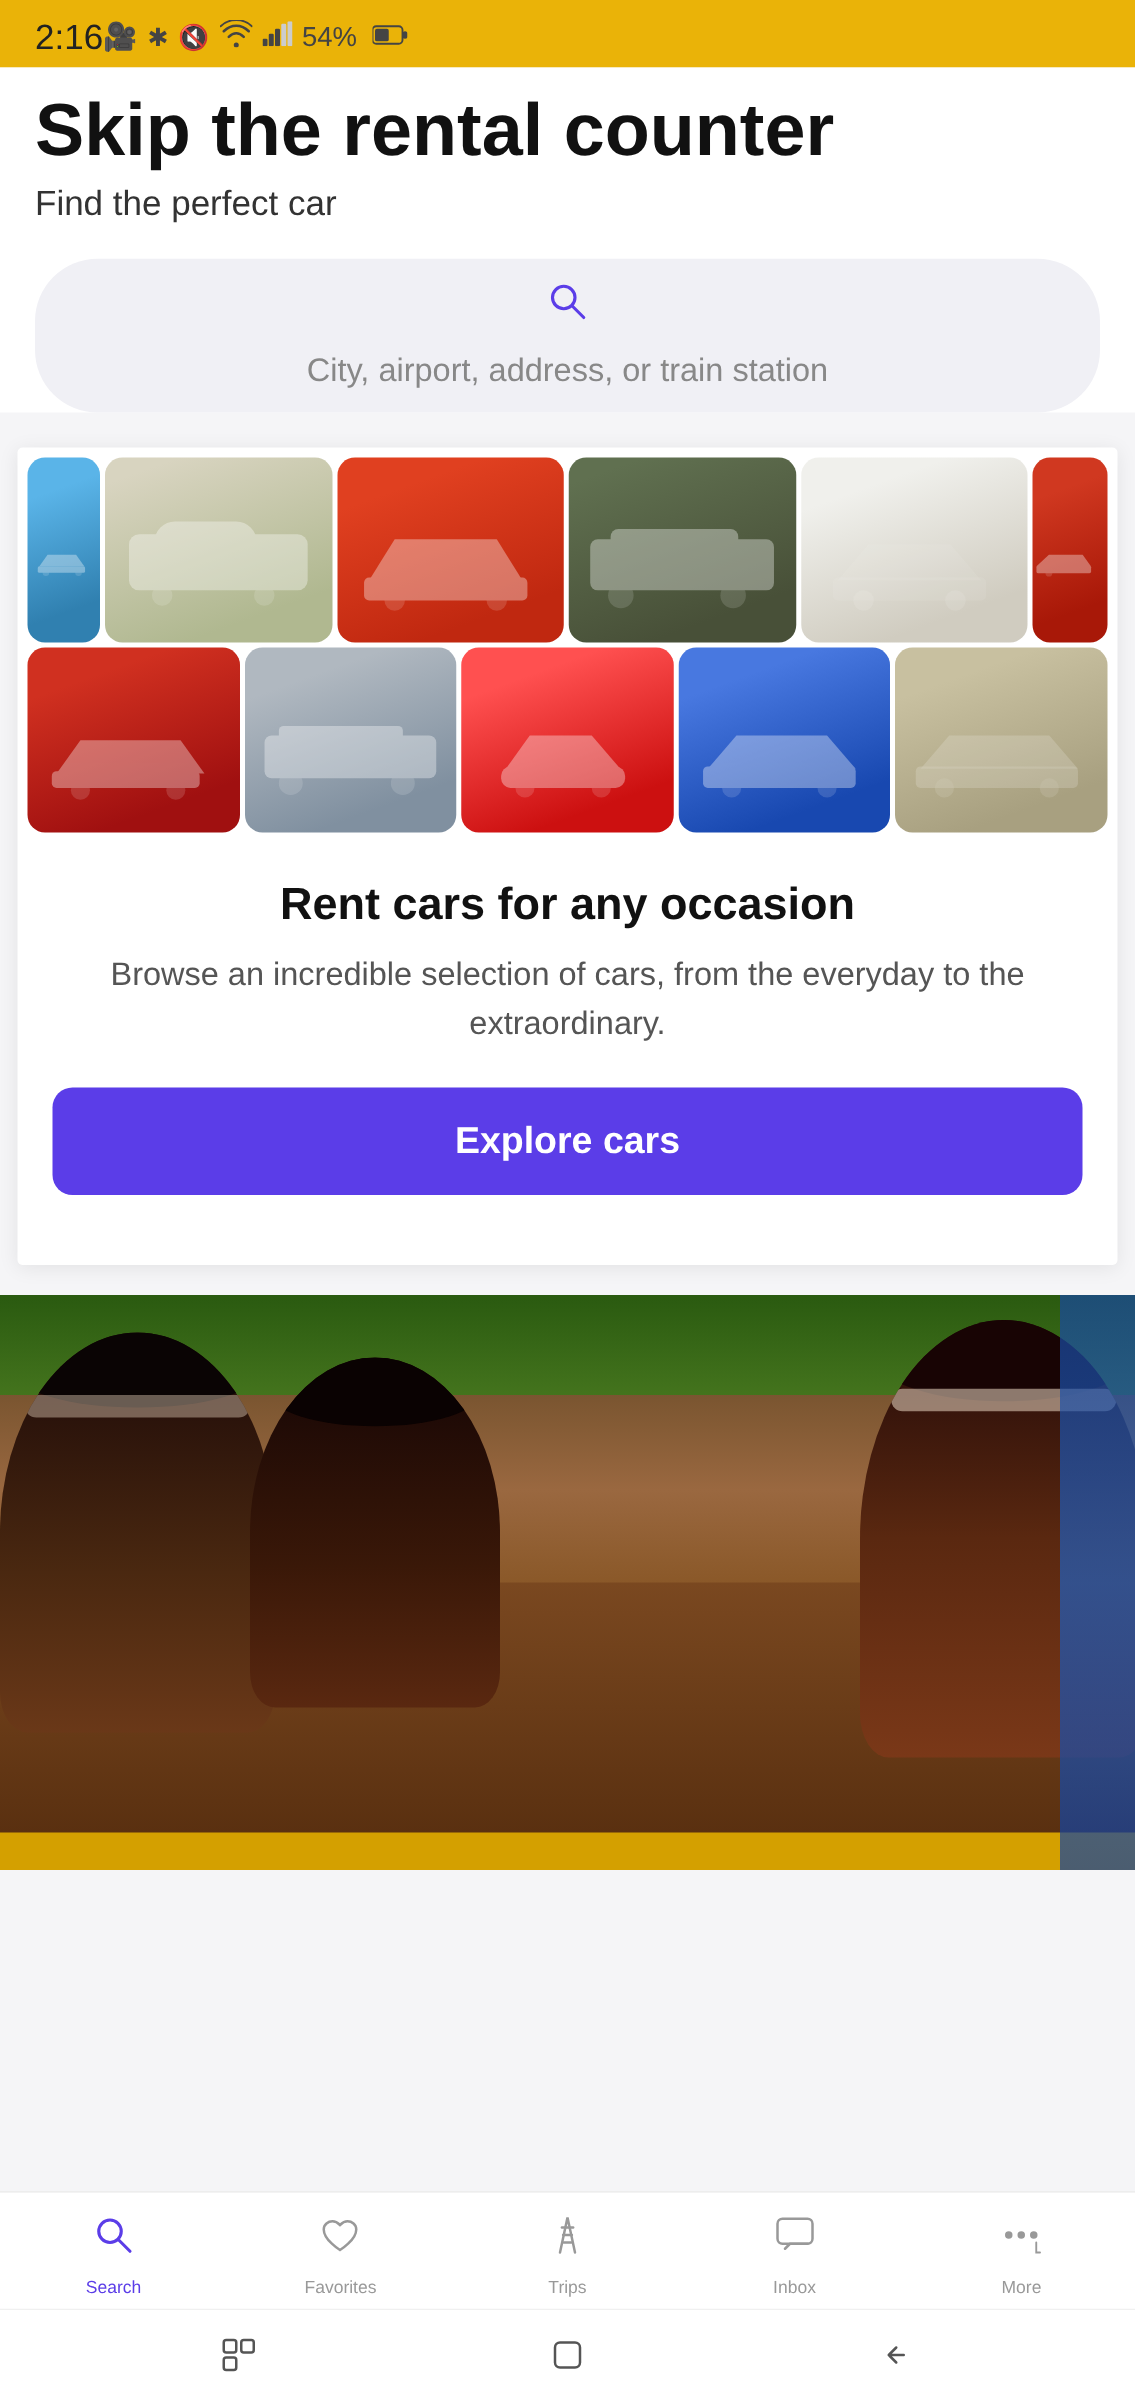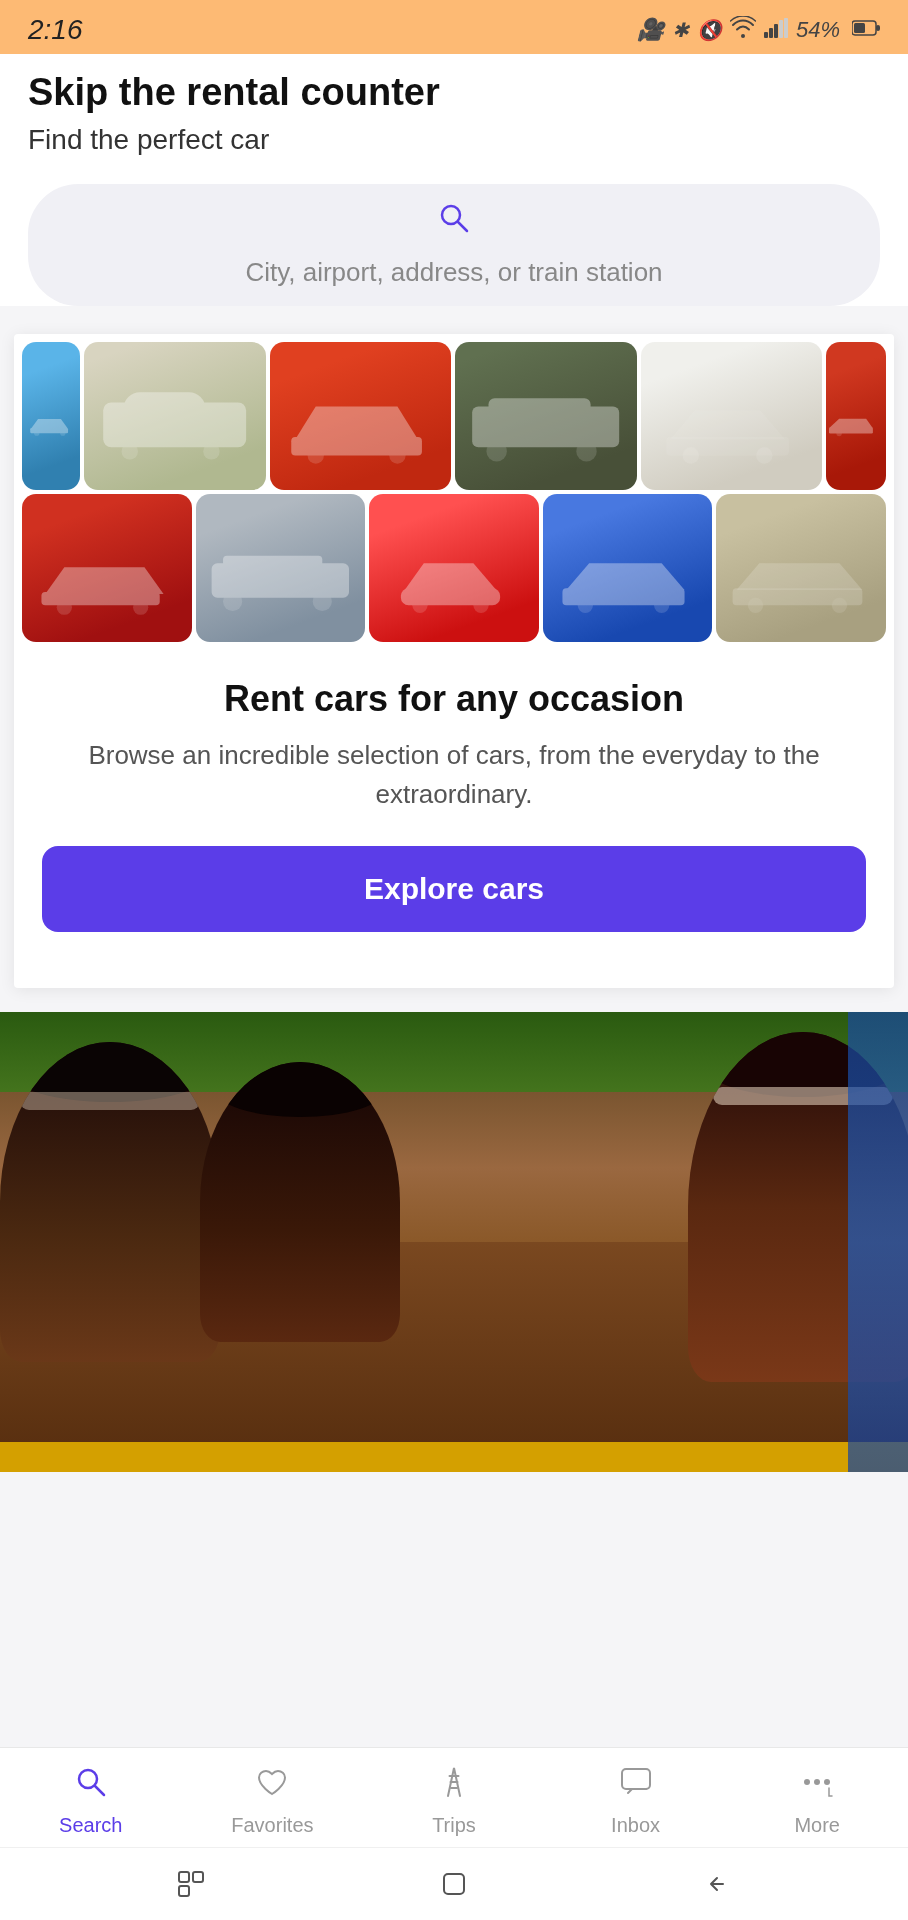--- a/index.html
+++ b/index.html
@@ -9,25 +9,23 @@
       width: 908px;
       min-height: 1920px;
       background: #f5f5f7;
       font-family: -apple-system, BlinkMacSystemFont, 'Segoe UI', sans-serif;
       overflow-x: hidden;
     }
 
     
     .status-bar {
       display: flex;
-      justify-content: space-between;
       align-items: center;
       padding: 14px 28px 8px;
-      background: #fdba74;
-      font-style: italic;
+      background: #eab308;
     }
     .status-time {
       font-size: 28px;
       font-weight: 500;
       color: #222;
     }
     .status-icons {
       display: flex;
       align-items: center;
       gap: 8px;
@@ -35,21 +33,21 @@
       color: #444;
     }
 
     
     .main-content {
       background: #fff;
       padding: 18px 28px 0;
     }
 
     .hero-title {
-      font-size: 38px;
+      font-size: 59px;
       font-weight: 800;
       color: #111;
       line-height: 1.1;
       margin-bottom: 10px;
     }
 
     .hero-subtitle {
       font-size: 28px;
       color: #333;
       margin-bottom: 28px;
@@ -149,21 +147,21 @@
     .nav-icon {
       font-size: 34px;
       color: #999;
     }
 
     .nav-icon.active {
       color: #5b3de8;
     }
 
     .nav-label {
-      font-size: 20px;
+      font-size: 14px;
       color: #999;
     }
 
     .nav-label.active {
       color: #5b3de8;
     }
 
     
     .android-nav {
       display: flex;

